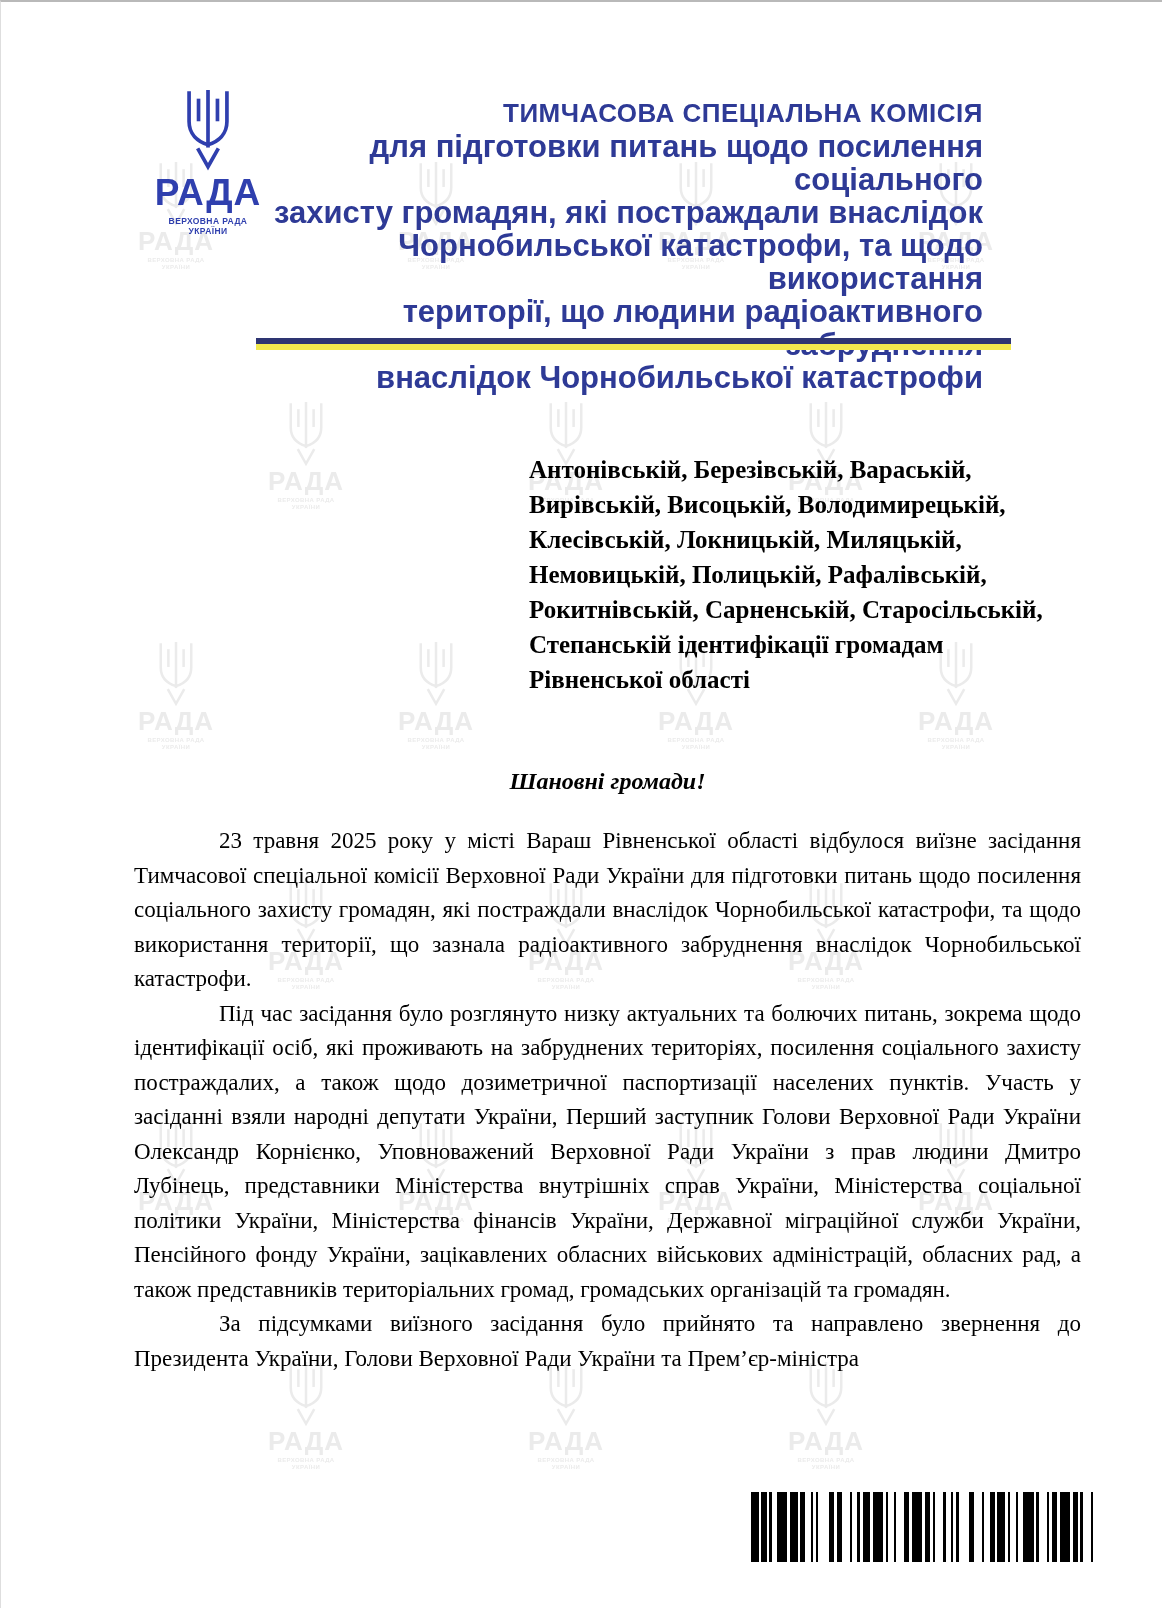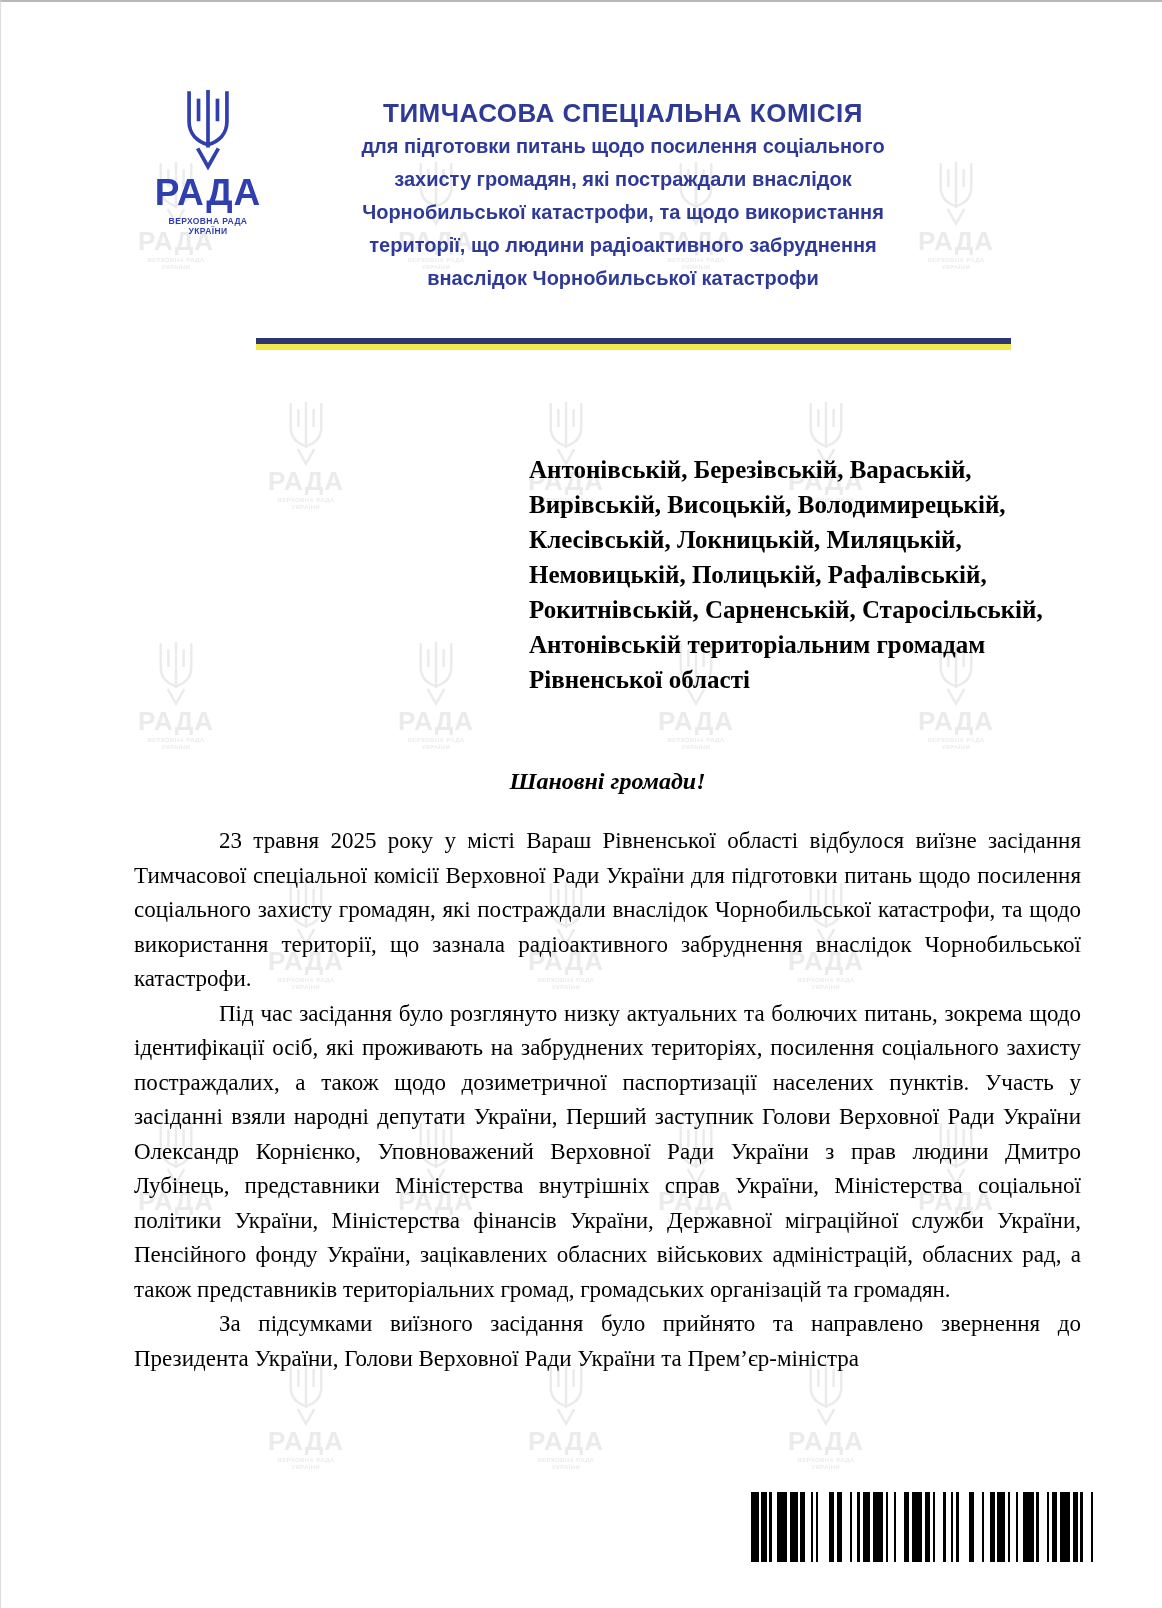--- a/index.html
+++ b/index.html
@@ -17,24 +17,24 @@
   .watermark-layer{position:absolute;inset:0;z-index:0;}
   .wm{position:absolute;width:120px;text-align:center;color:#ebebeb;}
   .wm svg{display:block;margin:0 auto;}
   .wm-word{font-family:"Liberation Sans",sans-serif;font-weight:700;font-size:26px;line-height:1;letter-spacing:1px;}
   .wm-sub{font-family:"Liberation Sans",sans-serif;font-weight:700;font-size:6px;line-height:7px;margin-top:3px;letter-spacing:.4px;}
   
   .content{position:absolute;inset:0;z-index:1;}
   .logo{position:absolute;left:146px;top:88px;width:122px;text-align:center;color:#2f3fae;}
   .logo-word{font-family:"Liberation Sans",sans-serif;font-weight:700;font-size:37px;line-height:1;letter-spacing:1px;margin-top:2px;}
   .logo-sub{font-family:"Liberation Sans",sans-serif;font-weight:700;font-size:8.5px;line-height:10px;margin-top:5px;letter-spacing:.4px;}
-  .title-block{position:absolute;left:262px;top:94px;width:720px;text-align:center;
+  .title-block{position:absolute;left:262px;top:94px;width:720px;text-align:right;
     color:#2e3a96;font-family:"Liberation Sans",sans-serif;font-weight:700;}
   .title-caps{font-size:26px;line-height:34px;letter-spacing:.5px;}
-  .title-sub{font-size:20px;line-height:33px;}
+  .title-sub{font-size:31px;line-height:33px;}
   .divider{position:absolute;left:255px;top:336px;width:755px;}
   .bar-blue{height:6px;background:#2e3572;}
   .bar-yellow{height:6px;background:#f2e94e;}
   .address{position:absolute;left:262px;top:353px;width:720px;text-align:center;
     font-family:"Liberation Sans",sans-serif;font-size:17px;color:#56619b;}
   .recipients{position:absolute;left:528px;top:450px;width:560px;
     font-weight:700;font-size:25px;line-height:35px;color:#000;}
   .salutation{position:absolute;left:133px;top:766px;width:947px;text-align:center;
     font-weight:700;font-style:italic;font-size:24px;color:#000;}
   .body-text{position:absolute;left:133px;top:822px;width:947px;
@@ -316,21 +316,21 @@
       <div class="bar-yellow"></div>
     </div>
 
 
     <div class="recipients">
       <div>Антонівській, Березівській, Вараській,</div>
       <div>Вирівській, Висоцькій, Володимирецькій,</div>
       <div>Клесівській, Локницькій, Миляцькій,</div>
       <div>Немовицькій, Полицькій, Рафалівській,</div>
       <div>Рокитнівській, Сарненській, Старосільській,</div>
-      <div>Антонівській територіальним громадам</div>
+      <div>Степанській ідентифікації громадам</div>
       <div>Рівненської області</div>
     </div>
 
     <div class="salutation">Шановні громади!</div>
 
     <div class="body-text">
       <p>23 травня 2025 року у місті Вараш Рівненської області відбулося виїзне засідання Тимчасової спеціальної комісії Верховної Ради України для підготовки питань щодо посилення соціального захисту громадян, які постраждали внаслідок Чорнобильської катастрофи, та щодо використання території, що зазнала радіоактивного забруднення внаслідок Чорнобильської катастрофи.</p>
       <p>Під час засідання було розглянуто низку актуальних та болючих питань, зокрема щодо ідентифікації осіб, які проживають на забруднених територіях, посилення соціального захисту постраждалих, а також щодо дозиметричної паспортизації населених пунктів. Участь у засіданні взяли народні депутати України, Перший заступник Голови Верховної Ради України Олександр Корнієнко, Уповноважений Верховної Ради України з прав людини Дмитро Лубінець, представники Міністерства внутрішніх справ України, Міністерства соціальної політики України, Міністерства фінансів України, Державної міграційної служби України, Пенсійного фонду України, зацікавлених обласних військових адміністрацій, обласних рад, а також представників територіальних громад, громадських організацій та громадян.</p>
       <p>За підсумками виїзного засідання було прийнято та направлено звернення до Президента України, Голови Верховної Ради України та Прем’єр-міністра</p>
     </div>

